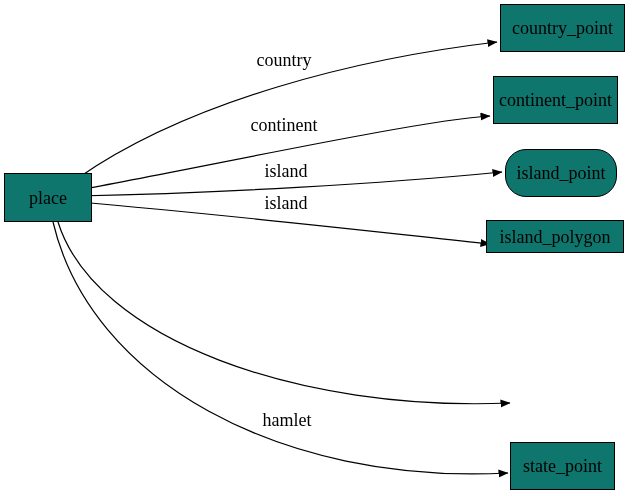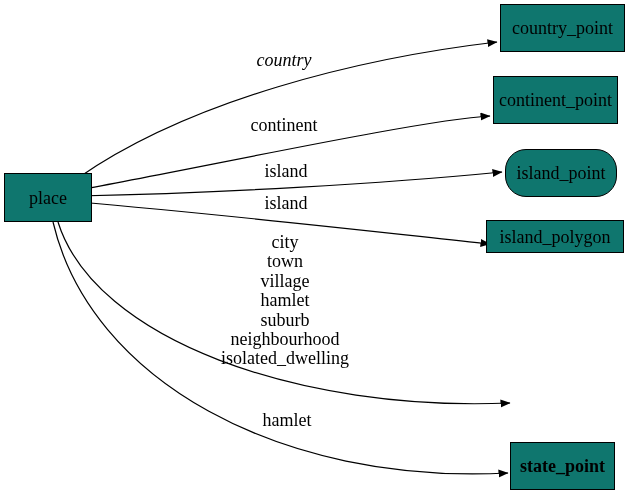--- a/index.html
+++ b/index.html
@@ -41,23 +41,23 @@
     text-align: center;
     white-space: pre-line;
   }
   
   .n-place          { left: 4px;   top: 173px; width: 88px;  height: 49px; }
   .n-country-point  { left: 500px; top: 4px;   width: 125px; height: 48px; }
   .n-continent-point{ left: 493px; top: 76px;  width: 125px; height: 48px; }
   .n-island-point   { left: 505px; top: 149px; width: 112px; height: 48px; border-radius: 21px; }
   .n-island-polygon { left: 486px; top: 220px; width: 138px; height: 33px; }
   .n-city-point     { left: 515px; top: 371px; width: 93px;  height: 48px; }
-  .n-state-point    { left: 510px; top: 442px; width: 105px; height: 48px; font-weight: bold; }
+  .n-state-point    { left: 510px; top: 442px; width: 105px; height: 48px; }
   
-  .l-country   { left: 284px; top: 51px; font-style: italic; }
+  .l-country   { left: 284px; top: 51px; }
   .l-continent { left: 284px; top: 116px; }
   .l-island-1  { left: 286px; top: 162px; }
   .l-island-2  { left: 286px; top: 194px; }
   .l-city      { left: 285px; top: 233px; }
   .l-state     { left: 287px; top: 411px; }
   path.edge {
     fill: none;
     stroke: #000000;
     stroke-width: 1.2px;
   }
@@ -97,22 +97,15 @@
     <span>island_polygon</span>
   </div>
   <div class="node n-state-point">
     <span>state_point</span>
   </div>
 
   <div class="edge-label l-country">country</div>
   <div class="edge-label l-continent">continent</div>
   <div class="edge-label l-island-1">island</div>
   <div class="edge-label l-island-2">island</div>
-  <div class="edge-label l-city">city
-town
-village
-hamlet
-suburb
-neighbourhood
-isolated_dwelling</div>
   <div class="edge-label l-state">hamlet</div>
 
 </div>
 
 </body></html>

